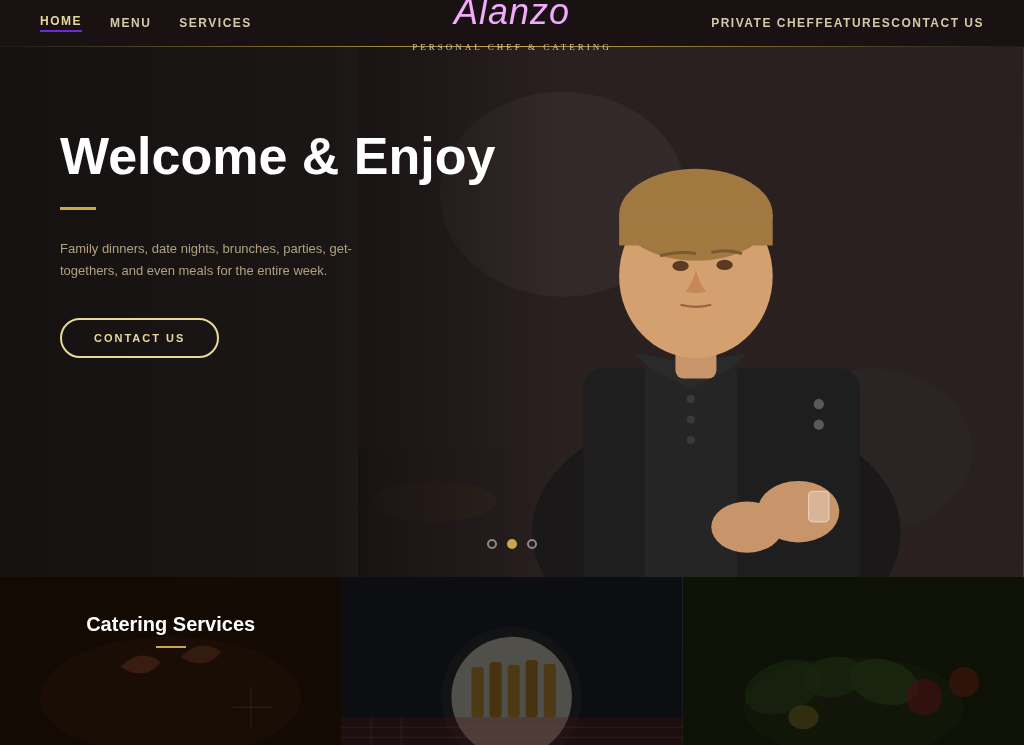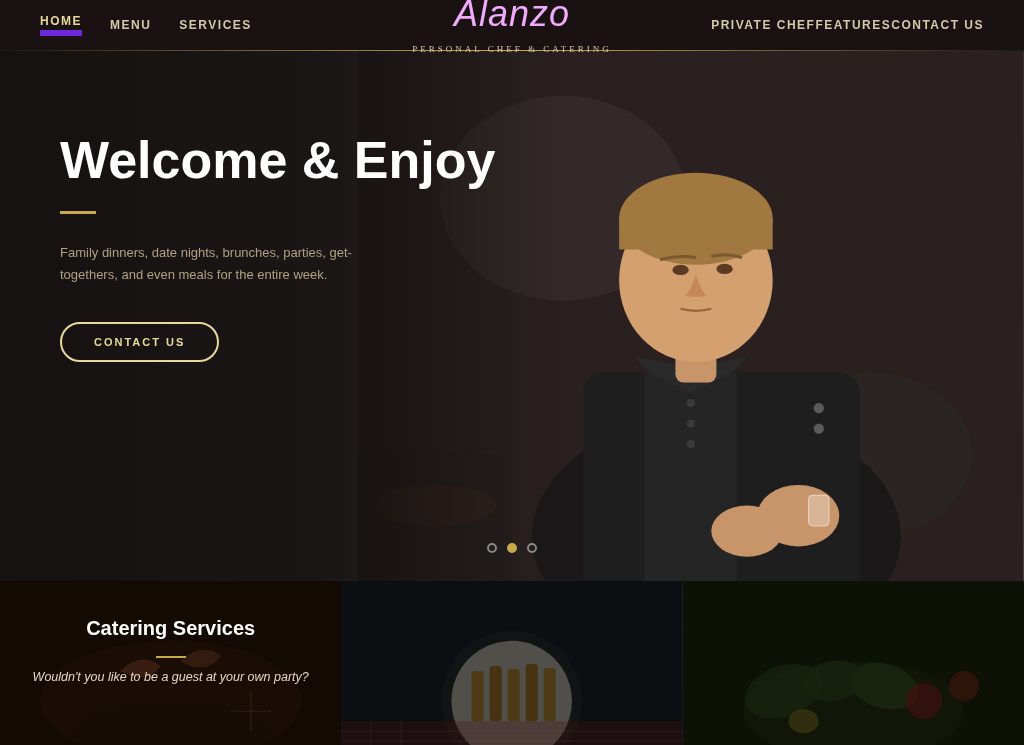--- a/index.html
+++ b/index.html
@@ -39,21 +39,21 @@
       font-family: Arial, sans-serif;
       font-size: 12px;
       font-weight: 600;
       letter-spacing: 1.5px;
       text-transform: uppercase;
       cursor: pointer;
     }
 
     .nav-item.active {
       color: #e8d99a;
-      border-bottom: 6px solid #6d28d9;
+      border-bottom: 2px solid #6d28d9;
       padding-bottom: 2px;
     }
 
     .logo-area {
       text-align: center;
       position: absolute;
       left: 50%;
       transform: translateX(-50%);
     }
 
@@ -222,21 +222,21 @@
       z-index: 2;
       padding: 36px 24px 20px;
       text-align: center;
     }
 
     .card-title {
       color: #ffffff;
       font-family: Arial, sans-serif;
       font-size: 20px;
       font-weight: 700;
-      margin-bottom: 16px;
+      margin-bottom: 10px;
     }
 
     .card-divider {
       width: 30px;
       height: 2px;
       background: #c8a84b;
       margin: 0 auto 10px;
     }
 
     .card-desc {
@@ -373,21 +373,20 @@
         <line x1="250" y1="110" x2="250" y2="150" stroke="#b0a030" stroke-width="1" opacity="0.6"></line>
         <line x1="230" y1="130" x2="270" y2="130" stroke="#b0a030" stroke-width="1" opacity="0.6"></line>
 
         <rect width="340" height="190" fill="rgba(0,0,0,0.4)"></rect>
       </svg>
     </div>
     <div class="card-overlay"></div>
     <div class="card-content">
       <h3 class="card-title">Catering Services</h3>
       <div class="card-divider"></div>
-      <p class="card-desc">Wouldn't you like to be a guest at your own party?</p>
     </div>
   </div>
 
   <div class="card">
     <div class="card-bg card-2-bg">
       <svg width="100%" height="100%" viewBox="0 0 340 190" preserveAspectRatio="xMidYMid slice">
         <rect width="340" height="190" fill="#252830"></rect>
 
         <circle cx="170" cy="120" r="70" fill="#3a3c40" opacity="0.8"></circle>
         <circle cx="170" cy="120" r="60" fill="#f5f0e0" opacity="0.9"></circle>

